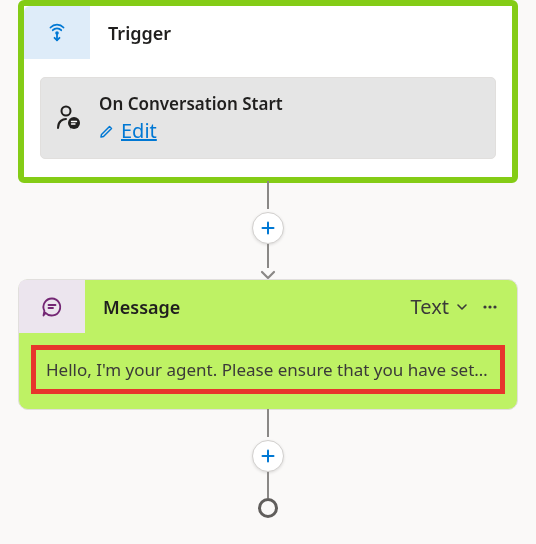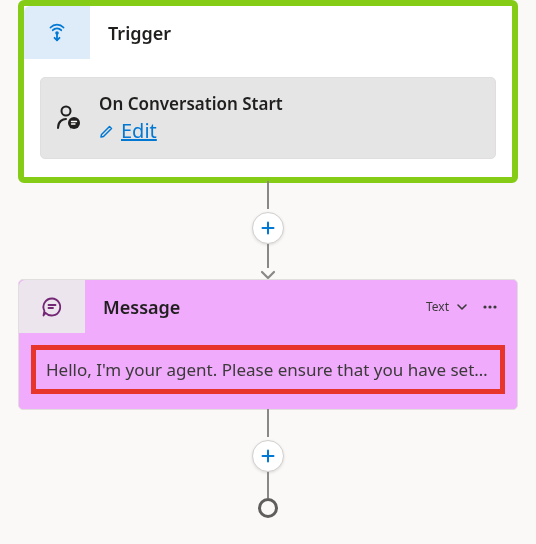--- a/index.html
+++ b/index.html
@@ -53,21 +53,21 @@
     flex: 1;
   }
   .node-header-right {
     display: flex;
     align-items: center;
     gap: 12px;
     padding-right: 18px;
     color: #3b3a39;
   }
   .text-type {
-    font-size: 12px;
+    font-size: 20px;
     display: flex;
     align-items: center;
     gap: 6px;
   }
   .trigger-body {
     padding: 18px 16px 18px 16px;
   }
   .action-card {
     border: 1px solid #e1dfdd;
     border-radius: 5px;
@@ -137,23 +137,23 @@
     border-radius: 50%;
     background: #faf9f8;
   }
 
   
   .message-card {
     position: absolute;
     left: 18px;
     right: 18px;
     top: 279px;
-    background: #f0abfc;
+    background: #bef264;
     border: 1px solid #e1dfdd;
-    border-radius: 5px;
+    border-radius: 10px;
   }
   .message-body {
     padding: 12px 12px 15px 12px;
   }
   .msg-highlight {
     border: 5px solid #e7352c;
     padding: 8px 10px;
     font-size: 17px;
     color: #3b3a39;
     white-space: nowrap;

